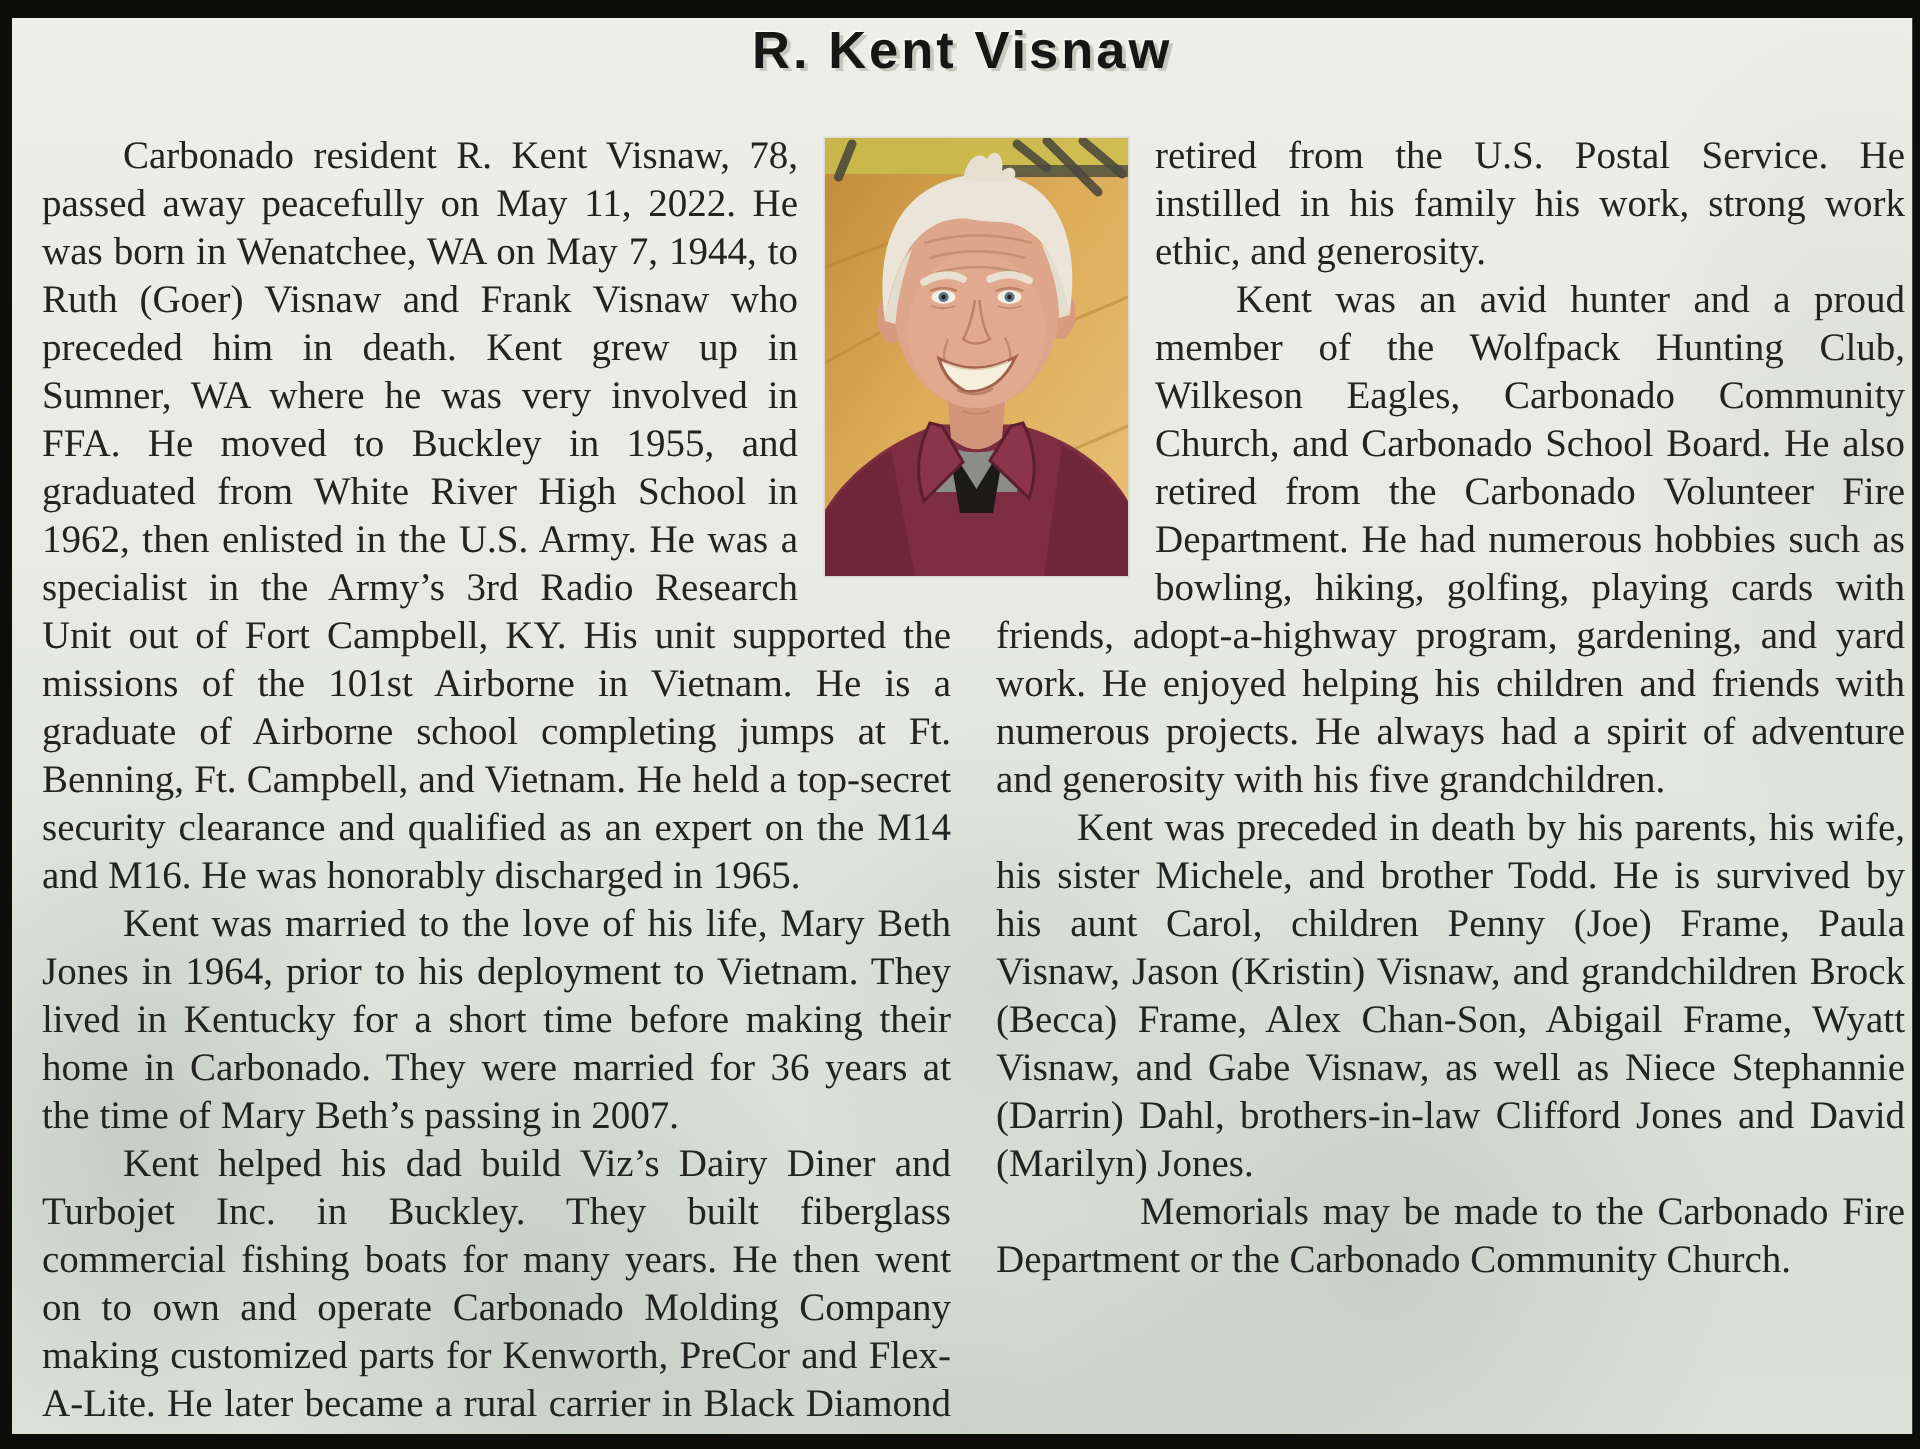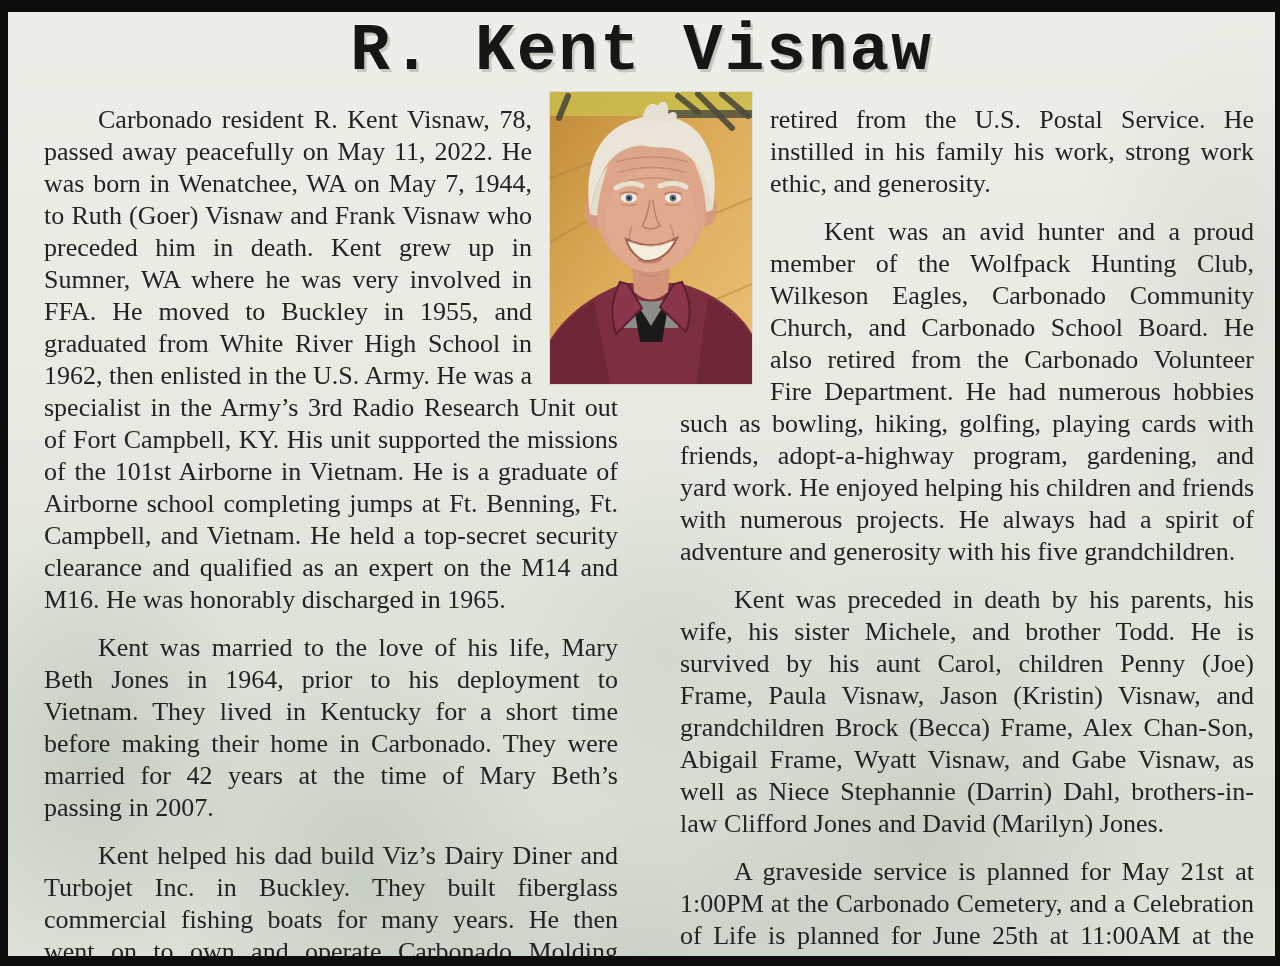--- a/index.html
+++ b/index.html
@@ -22,33 +22,33 @@
       radial-gradient(230px 320px at 7% 78%, rgba(110,128,110,0.20), transparent 70%),
       radial-gradient(280px 360px at 28% 92%, rgba(104,124,106,0.17), transparent 70%),
       radial-gradient(330px 400px at 72% 88%, rgba(108,126,110,0.16), transparent 72%),
       radial-gradient(240px 420px at 97% 30%, rgba(120,138,120,0.13), transparent 70%),
       radial-gradient(220px 280px at 52% 68%, rgba(122,136,122,0.10), transparent 70%),
       radial-gradient(400px 200px at 50% 100%, rgba(95,115,98,0.14), transparent 75%);
   }
   .title{
     position:absolute;top:2px;left:0;right:0;margin:0;
     text-align:center;
-    font-family:Liberation Mono, monospace;
-    font-size:66px;font-weight:700;letter-spacing:2px;
+    font-family:Liberation Sans, sans-serif;
+    font-size:35px;font-weight:700;letter-spacing:2px;
     color:#161614;
     text-shadow:2.5px 2.5px 0 #c7c7bd, -1px -1px 0 rgba(255,255,255,0.55);
   }
   .col{
     position:absolute;top:76px;width:606px;
     font-size:26px;line-height:32px;color:#232321;
     text-align:justify;
   }
   .col-left{left:20px;}
   .col-right{left:656px;}
-  .col p{margin:16px;padding:0;}
+  .col p{margin:0;padding:0;}
   .indent{text-indent:54px;}
   .indent-big{text-indent:96px;}
   .spacer-r{float:right;width:102px;height:300px;}
   .spacer-l{float:left;width:106px;height:300px;}
   .photo{
     position:absolute;left:542px;top:80px;width:202px;height:292px;
     box-shadow:0 0 0 1px rgba(0,0,0,0.08);
   }
   .photo svg{display:block;width:100%;height:100%;}
 </style>
@@ -140,26 +140,25 @@
       <path d="M80 150 Q101 159 122 149" stroke="#d8c9ad" stroke-width="1" fill="none"></path>
       <path d="M88 168 Q101 174 112 167" stroke="#b97f66" stroke-width="1.6" fill="none"></path>
 
       <path d="M92 182 Q101 186 110 182" stroke="#c08a6e" stroke-width="1.3" fill="none"></path>
     </svg>
   </div>
 
   <div class="col col-left">
     <div class="spacer-r"></div>
     <p class="indent">Carbonado resident R. Kent Visnaw, 78, passed away peacefully on May 11, 2022.  He was born in Wenatchee, WA on May 7, 1944, to Ruth (Goer) Visnaw and Frank Visnaw who preceded him in death.  Kent grew up in Sumner, WA where he was very involved in FFA. He moved to Buckley in 1955, and graduated from White River High School in 1962, then enlisted in the U.S. Army.  He was a specialist in the Army’s 3rd Radio Research Unit out of Fort Campbell, KY.  His unit supported the missions of the 101st Airborne in Vietnam.  He is a graduate of Airborne school completing jumps at Ft. Benning, Ft. Campbell, and Vietnam.  He held a top-secret security clearance and qualified as an expert on the M14 and M16. He was honorably discharged in 1965.</p>
-    <p class="indent">Kent was married to the love of his life, Mary Beth Jones in 1964, prior to his deployment to Vietnam.  They lived in Kentucky for a short time before making their home in Carbonado. They were married for 42 years at the time of Mary Beth’s passing in 2007.</p>
+    <p class="indent">Kent was married to the love of his life, Mary Beth Jones in 1964, prior to his deployment to Vietnam.  They lived in Kentucky for a short time before making their home in Carbonado. They were married for 36 years at the time of Mary Beth’s passing in 2007.</p>
     <p class="indent">Kent helped his dad build Viz’s Dairy Diner and Turbojet Inc. in Buckley. They built fiberglass commercial fishing boats for many years.  He then went on to own and operate Carbonado Molding Company making customized parts for Kenworth, PreCor and Flex-A-Lite. He later became a rural carrier in Black Diamond and</p>
   </div>
 
   <div class="col col-right">
     <div class="spacer-l"></div>
     <p>retired from the U.S. Postal Service.  He instilled in his family his work, strong work ethic, and generosity.</p>
     <p class="indent">Kent was an avid hunter and a proud member of the Wolfpack Hunting Club, Wilkeson Eagles, Carbonado Community Church, and Carbonado School Board.  He also retired from the Carbonado Volunteer Fire Department.  He had numerous hobbies such as bowling, hiking, golfing, playing cards with friends, adopt-a-highway program, gardening, and yard work.  He enjoyed helping his children and friends with numerous projects.  He always had a spirit of adventure and generosity with his five grandchildren.</p>
     <p class="indent">Kent was preceded in death by his parents, his wife, his sister Michele, and brother Todd.  He is survived by his aunt Carol, children Penny (Joe) Frame, Paula Visnaw, Jason (Kristin) Visnaw, and grandchildren Brock (Becca) Frame, Alex Chan-Son, Abigail Frame, Wyatt Visnaw, and Gabe Visnaw, as well as Niece Stephannie (Darrin) Dahl, brothers-in-law Clifford Jones and David (Marilyn) Jones.</p>
-    <p class="indent">A graveside service is planned for May 21st at 1:00PM at the Carbonado Cemetery, and a Celebration of Life is planned for June 25th at 11:00AM at the Carbonado Community Church.</p>
     <p class="indent-big">Memorials may be made to the Carbonado Fire Department or the Carbonado Community Church.</p>
   </div>
 
 </div>
 
 </body></html>

